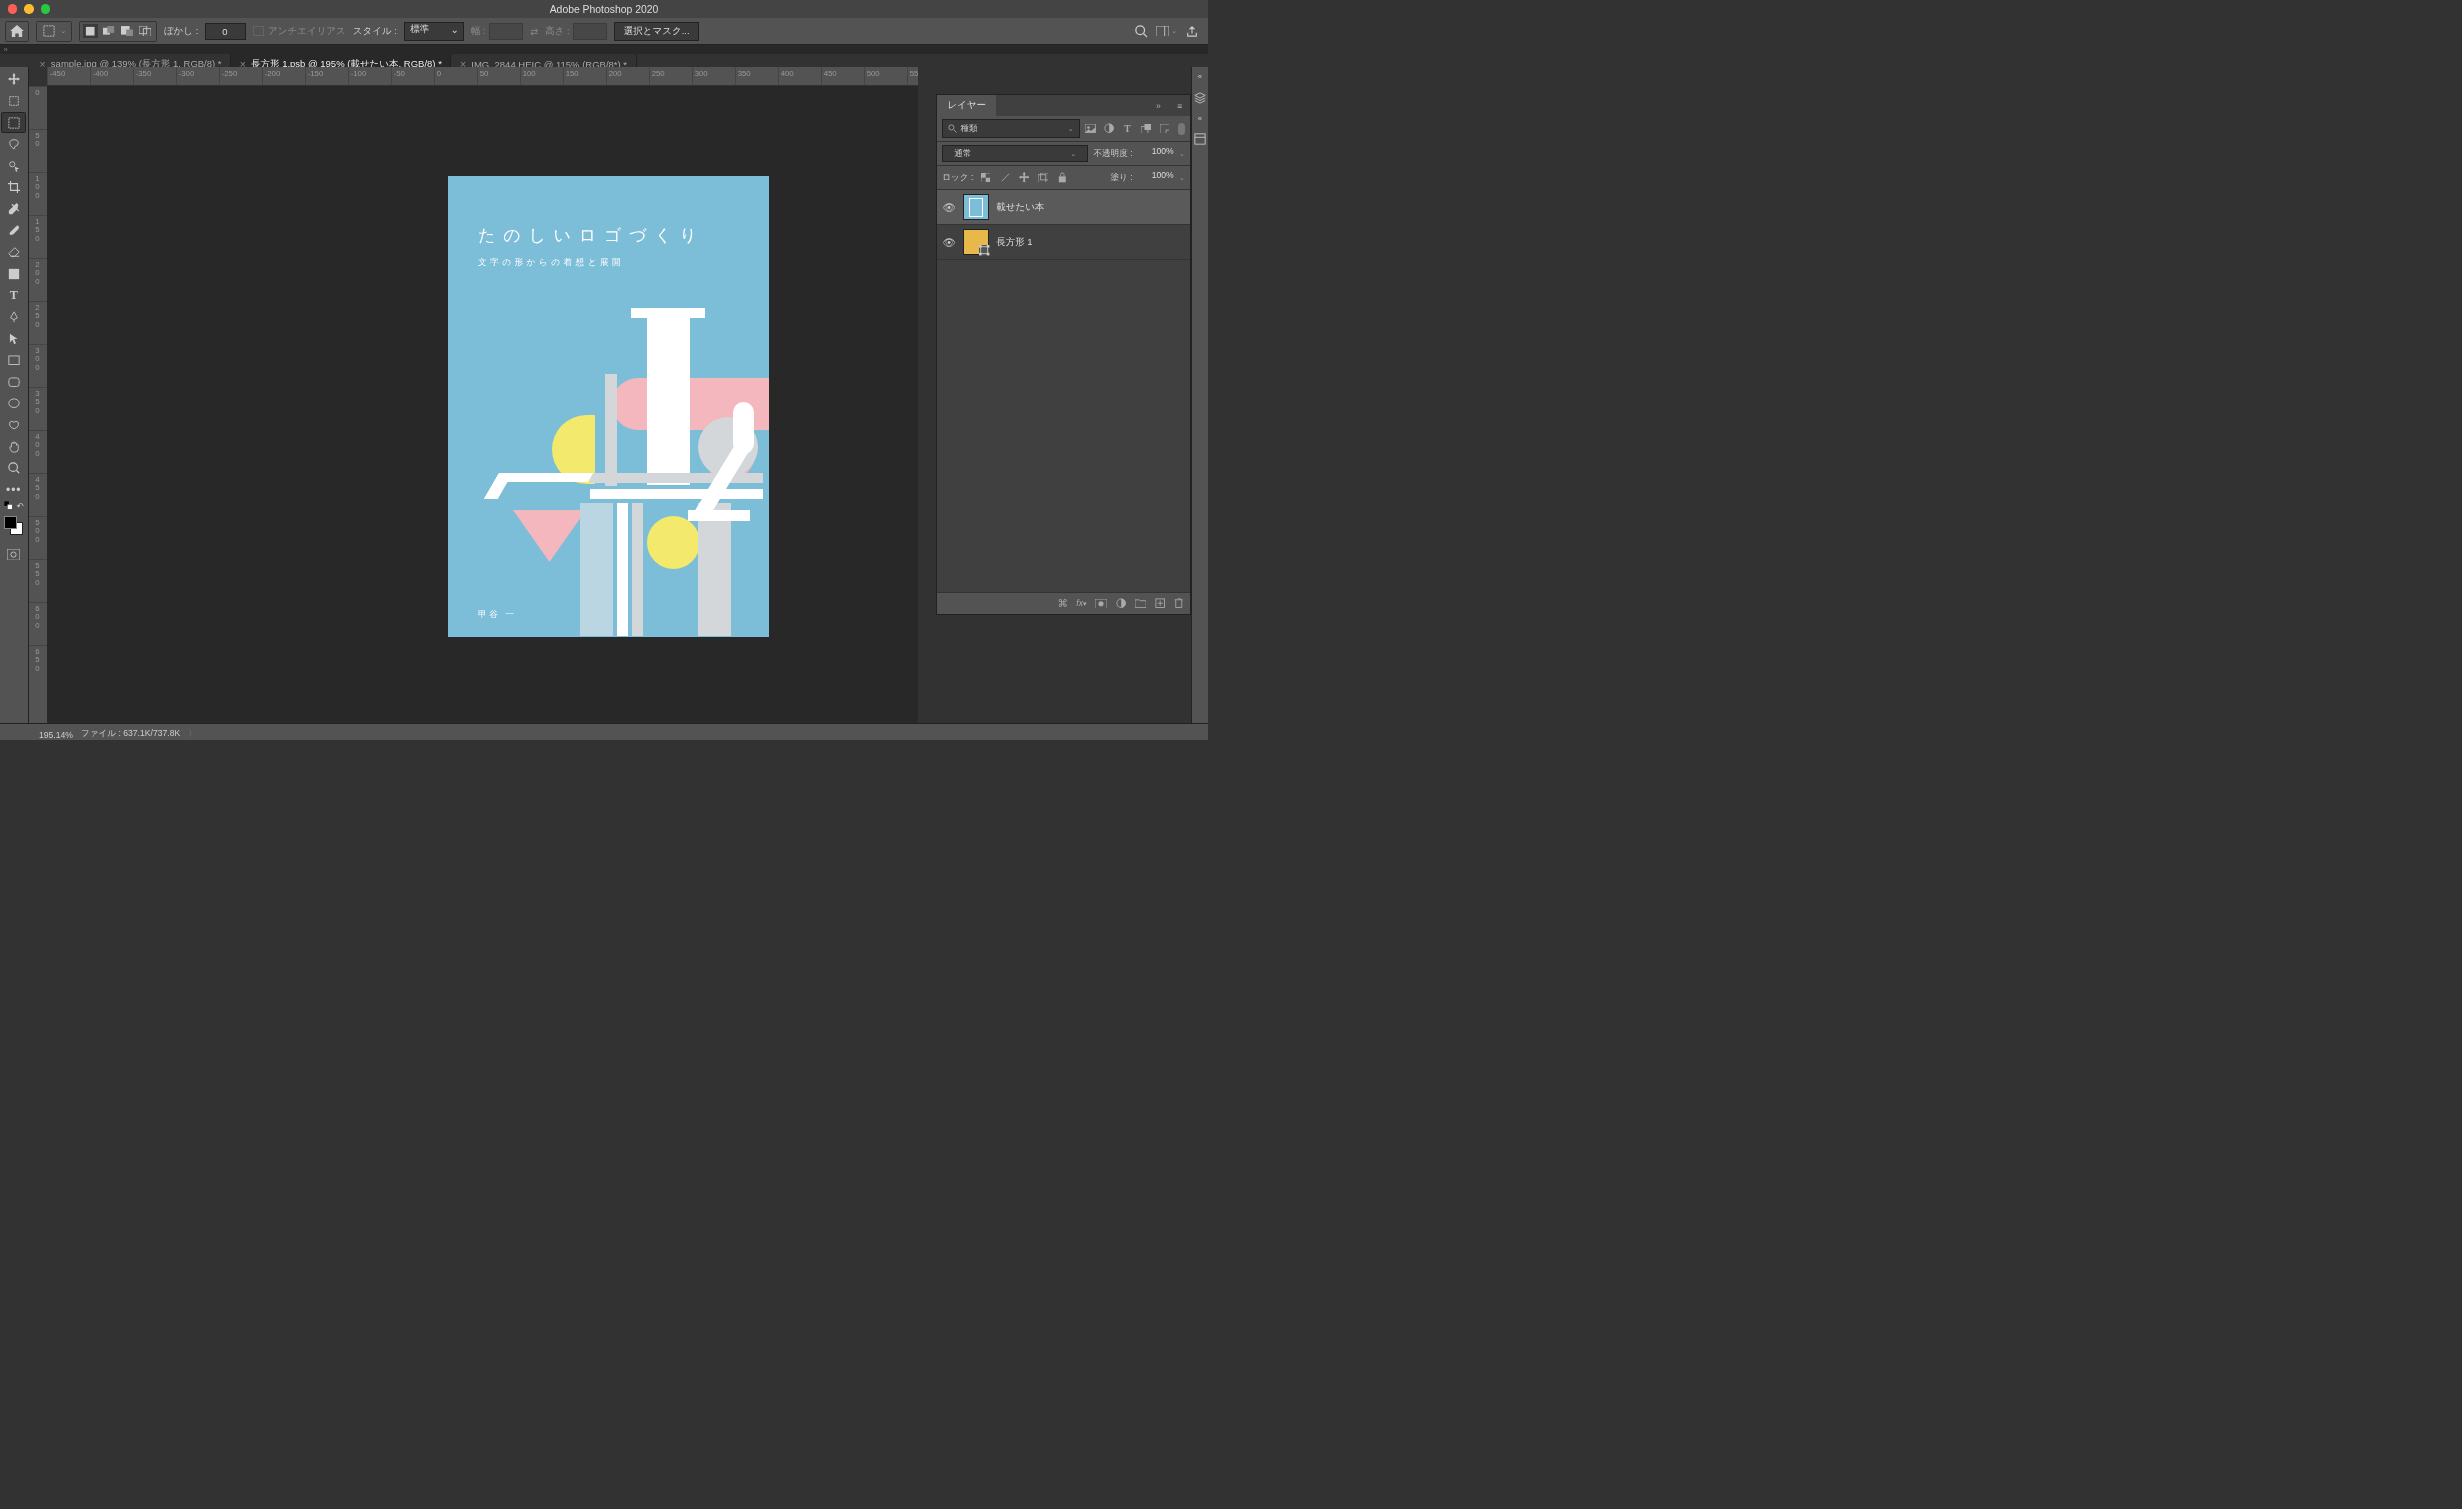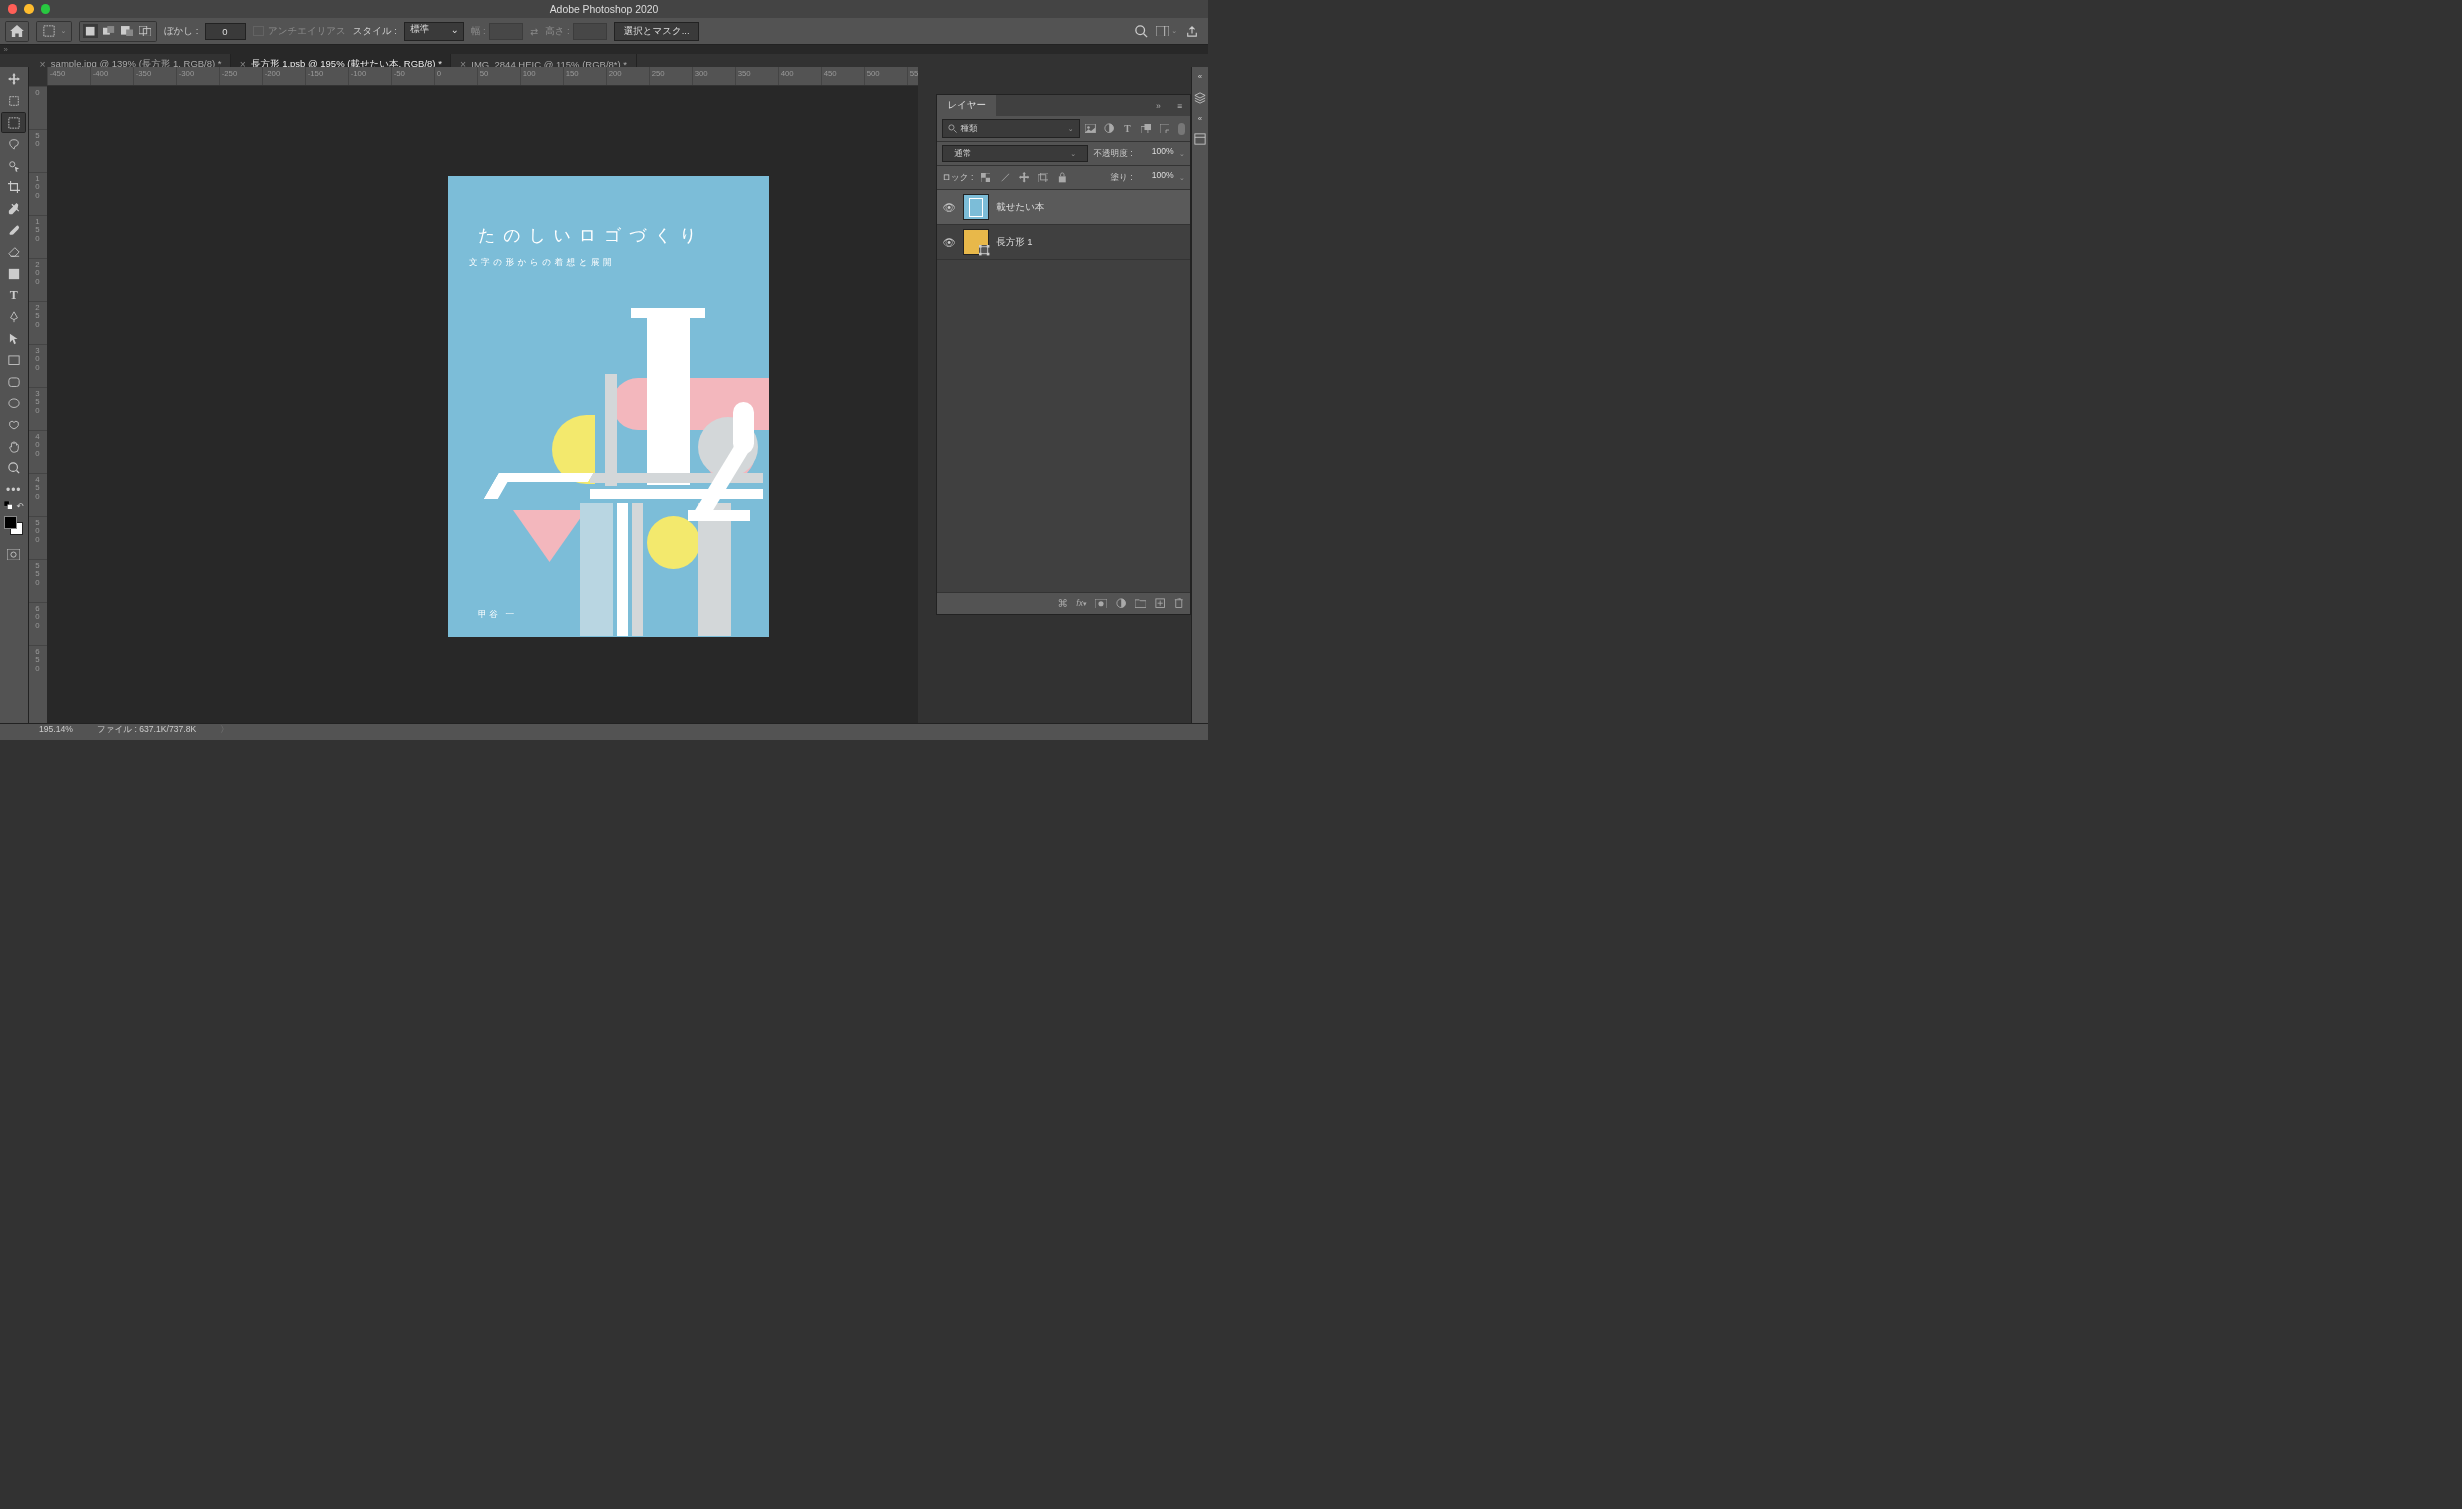--- a/index.html
+++ b/index.html
@@ -52,21 +52,21 @@
 .vruler div { height: 43px; border-top: 0.9px solid #444; line-height: 8.6px; word-break: break-all; padding-top: 1.7px; }
 
 
 .hruler { position: absolute; left: 47px; top: 67px; right: 290px; height: 19px; background: #535353; border-bottom: 0.9px solid #333; display: flex; color: #999; font-size: 7.8px; overflow: hidden; }
 .hruler div { width: 43px; border-left: 0.9px solid #444; padding-left: 1.7px; padding-top: 1.7px; flex-shrink: 0; text-align: left; }
 
 
 .canvas-area { position: absolute; left: 47px; top: 86px; right: 290px; bottom: 17px; background: #282828; overflow: hidden; }
 .doc { position: absolute; left: 401px; top: 90px; width: 321px; height: 461px; background: #7cbdd8; }
 .doc-title { position: absolute; top: 48px; left: 30px; color: #fff; font-size: 17px; letter-spacing: 7.8px; font-weight: 300; }
-.doc-sub { position: absolute; top: 81px; left: 21px; color: #fff; font-size: 8.6px; letter-spacing: 3.5px; font-weight: 300; }
+.doc-sub { position: absolute; top: 81px; left: 30px; color: #fff; font-size: 8.6px; letter-spacing: 3.5px; font-weight: 300; }
 .doc-auth { position: absolute; bottom: 16px; left: 30px; color: #fff; font-size: 8.6px; letter-spacing: 2.6px; }
 .art { position: absolute; left: 26px; right: 0; top: 129px; bottom: 0; }
 .art-shape { position: absolute; }
 
 
 .rightstack { position: absolute; right: 0; top: 67px; width: 17px; bottom: 17px; background: #535353; border-left: 0.9px solid #222; display: flex; flex-direction: column; align-items: center; gap: 10.4px; padding-top: 5.2px; }
 
 
 .layers { position: absolute; right: 17px; top: 94px; width: 255px; height: 521px; background: #535353; border: 0.9px solid #222; display: flex; flex-direction: column; }
 .layers-tabbar { height: 21px; display: flex; align-items: center; background: #404040; }
@@ -85,21 +85,21 @@
 .layers-list { flex: 1; overflow: auto; background: #404040; }
 .layer-row { height: 35px; display: flex; align-items: center; gap: 7px; padding: 0 5.2px; border-bottom: 0.9px solid #333; }
 .layer-row.sel { background: #5a5a5a; }
 .layer-eye { width: 14px; text-align: center; font-size: 10.4px; }
 .layer-thumb { width: 26px; height: 26px; border: 0.9px solid #222; position: relative; display: flex; align-items: center; justify-content: center; }
 .layer-name { font-size: 9.5px; color: #ddd; }
 .layers-footer { height: 22.4px; display: flex; align-items: center; justify-content: flex-end; gap: 8.6px; padding: 0 7px; border-top: 0.9px solid #333; color: #aaa; }
 .layers-footer span { font-size: 10.4px; }
 
 
-.status { position: absolute; left: 0; right: 0; bottom: 0; height: 17px; background: #535353; border-top: 0.9px solid #222; display: flex; align-items: flex-start; padding-left: 39px; gap: 24px; font-size: 8.6px; color: #ccc; }
+.status { position: absolute; left: 0; right: 0; bottom: 0; height: 17px; background: #535353; border-top: 0.9px solid #222; display: flex; align-items: flex-end; padding-left: 39px; gap: 8px; font-size: 8.6px; color: #ccc; }
 .status .sep { color: #888; }
 
 svg { display: block; }
 </style>
 </head>
 <body>
 
 <div class="titlebar">
   <div class="traffic">
     <span class="tl-close"></span>

